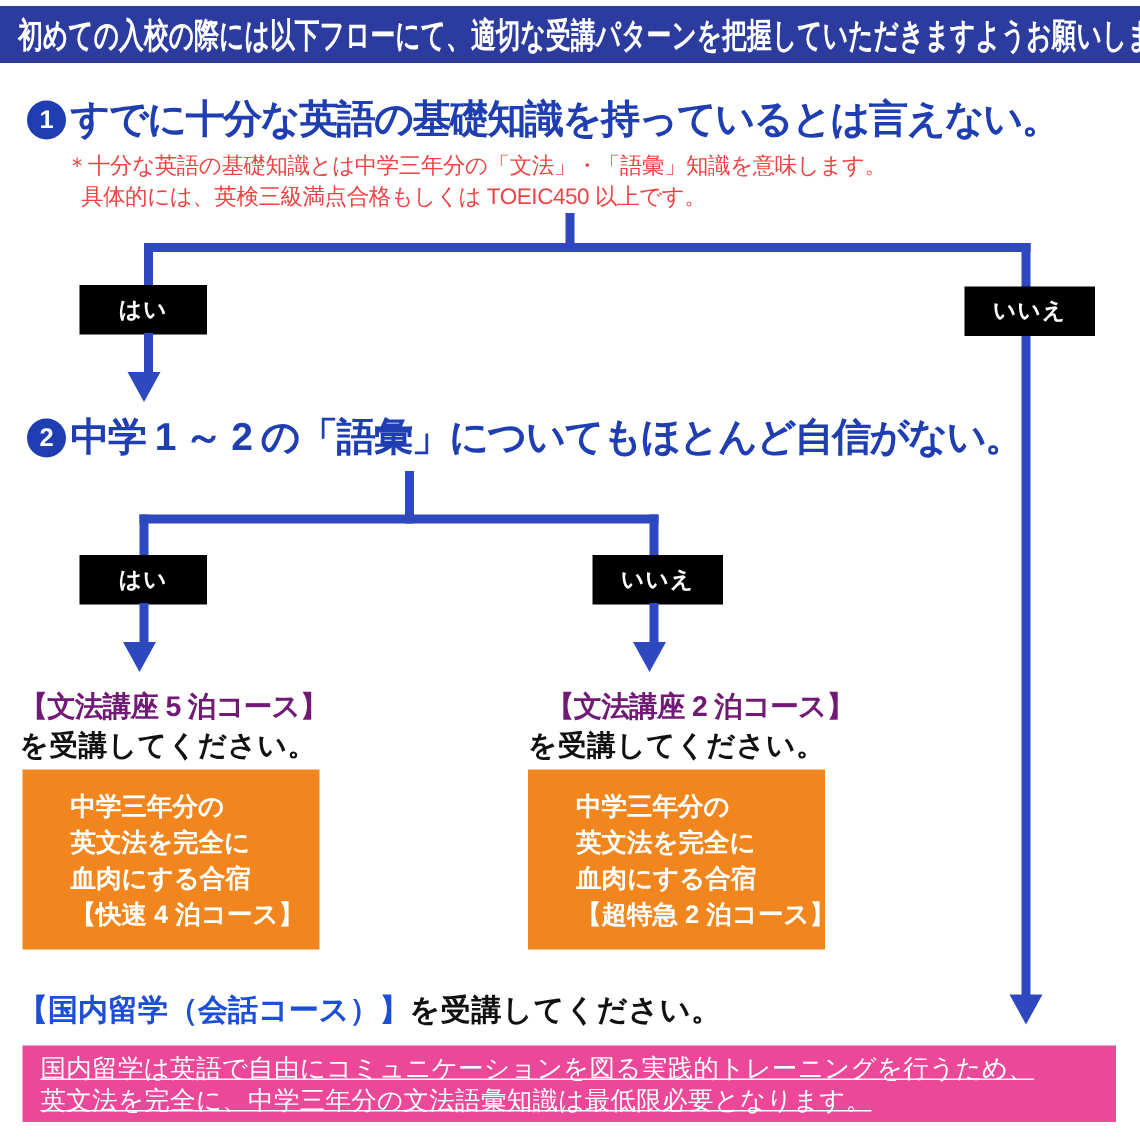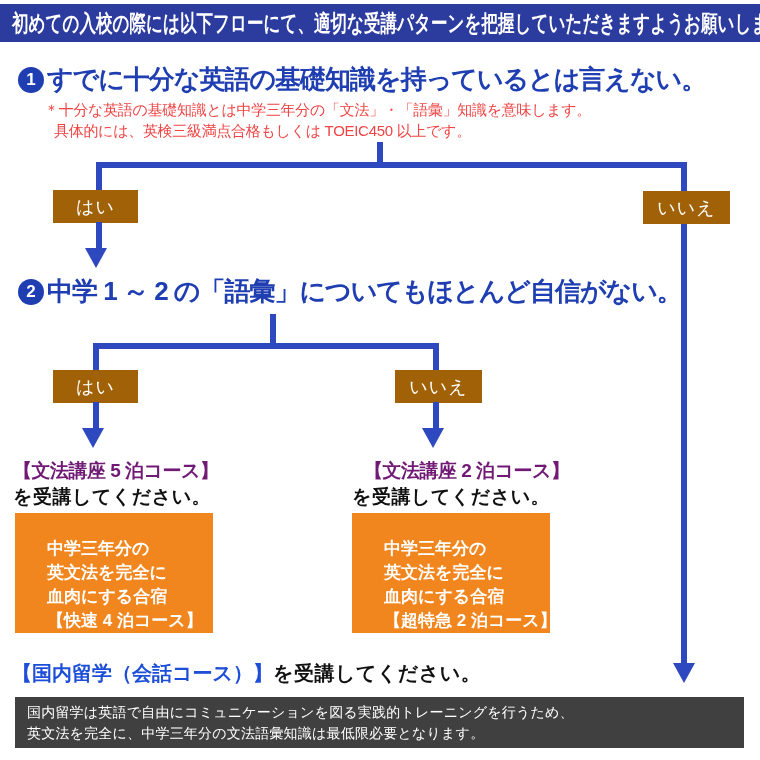--- a/index.html
+++ b/index.html
@@ -33,52 +33,52 @@
   .note-line{position:absolute;color:#ef4444;font-size:15px;white-space:nowrap;letter-spacing:-0.3px;}
   .note1{left:44px;top:101px;}
   .note2{left:54px;top:122px;}
   
   .fl{position:absolute;background:#2E49C0;}
   .head{position:absolute;width:0;height:0;
     border-left:11px solid transparent;border-right:11px solid transparent;
     border-top:20px solid #2E49C0;}
   
   .yn-box{
-    position:absolute;background:#a16207;color:#ffffff;font-weight:normal;
-    font-size:18px;display:flex;align-items:center;justify-content:center;
+    position:absolute;background:#000000;color:#ffffff;font-weight:bold;
+    font-size:15px;display:flex;align-items:center;justify-content:center;
     letter-spacing:1px;
   }
   .yes1{left:53px;top:190px;width:85px;height:33px;}
   .no1{left:643px;top:191px;width:87px;height:33px;}
   .yes2{left:53px;top:370px;width:85px;height:33px;}
   .no2{left:395px;top:370px;width:87px;height:33px;}
   
   .course-title{position:absolute;color:#701a75;font-weight:bold;font-size:19px;white-space:nowrap;letter-spacing:-0.5px;}
   .course-sub{position:absolute;color:#111;font-weight:bold;font-size:19px;white-space:nowrap;letter-spacing:0.5px;}
   .ct-left{left:13px;top:458px;}
   .cs-left{left:13px;top:484px;}
   .ct-right{left:364px;top:458px;}
   .cs-right{left:352px;top:484px;}
   
   .orange-box{
     position:absolute;top:513px;width:198px;height:120px;background:#F2861E;
     color:#ffffff;font-weight:bold;font-size:17px;line-height:24px;
-    box-sizing:border-box;padding:24px 0 0 32px;letter-spacing:0;
+    box-sizing:border-box;padding:13px 0 0 32px;letter-spacing:0;
   }
   .ob-left{left:15px;}
   .ob-right{left:352px;}
   .orange-box div{white-space:nowrap;}
   
   .bottom-line{position:absolute;left:12px;top:660px;white-space:nowrap;font-size:20px;font-weight:bold;}
   .bottom-line .red{color:#1d4ed8;}
   .bottom-line .blk{color:#111;letter-spacing:0.5px;}
   .green-box{
-    position:absolute;left:15px;top:697px;width:729px;height:51px;background:#404040;
-    color:#ffffff;font-size:14px;line-height:21px;box-sizing:border-box;
-    padding:5px 0 0 12px;font-weight:normal;
+    position:absolute;left:15px;top:697px;width:729px;height:51px;background:#ec4899;
+    color:#ffffff;font-size:17px;line-height:21px;box-sizing:border-box;
+    padding:5px 0 0 12px;font-weight:normal;text-decoration:underline;
   }
   .green-box div{white-space:nowrap;letter-spacing:0.2px;}
 </style>
 </head>
 <body>
 
 <div id="canvas">
 
   <div class="header-bar">
     <span class="txt">初めての入校の際には以下フローにて、適切な受講パターンを把握していただきますようお願いします。</span>

